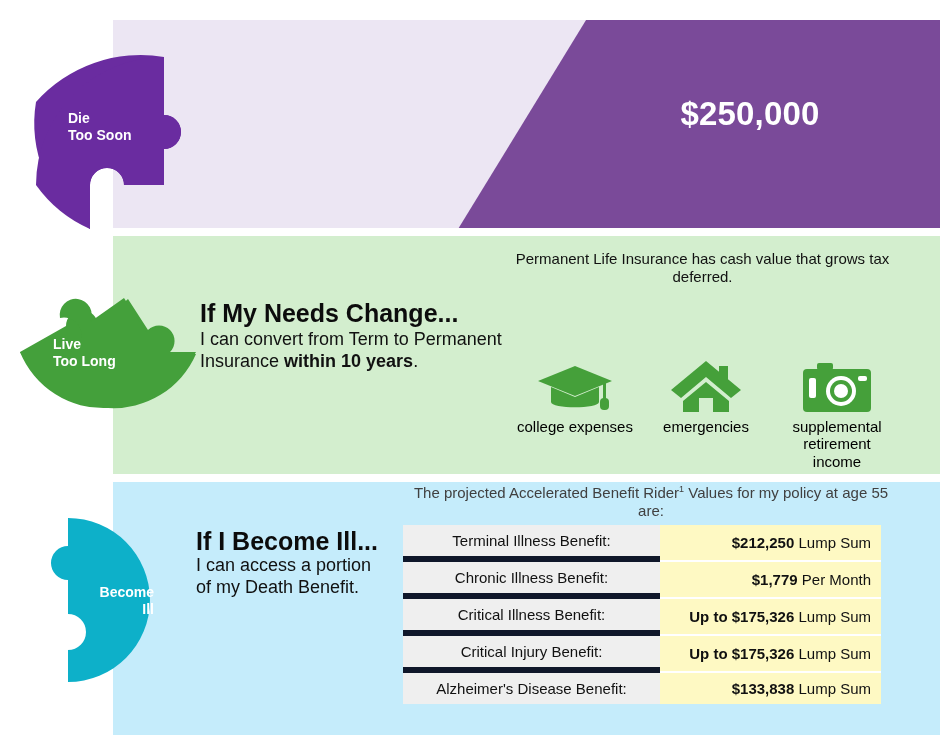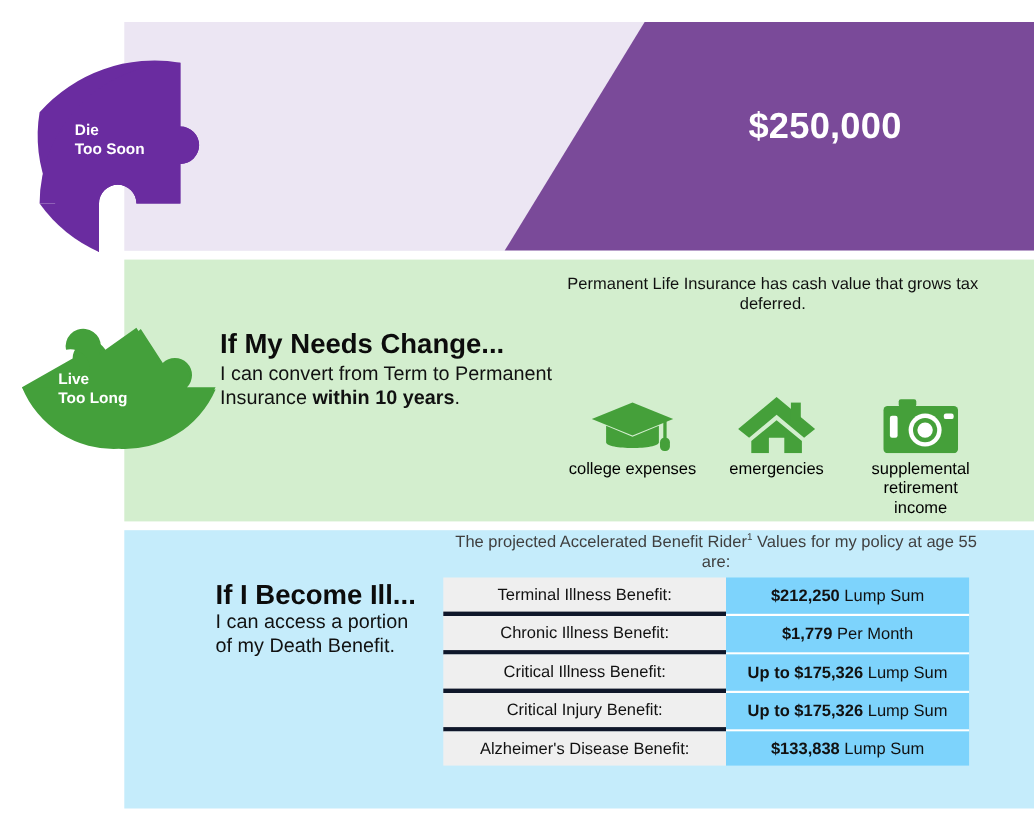--- a/index.html
+++ b/index.html
@@ -83,24 +83,24 @@
     position:absolute;left:410px;top:484px;width:482px;
     text-align:center;font-size:15px;line-height:1.2;color:#404040;
   }
   #rider-table{
     position:absolute;left:403px;top:525px;width:478px;
     border-collapse:separate;border-spacing:0;
   }
   #rider-table td{height:31px;padding:0 10px;font-size:15px;color:#111111;}
   #rider-table td.k{
     background:#efefef;text-align:center;width:237px;
-    border-bottom:4px solid #0f172a;
+    border-bottom:6px solid #0f172a;
   }
   #rider-table td.v{
-    background:#7dd3fc;text-align:center;
+    background:#fef9c3;text-align:right;
     border-bottom:2px solid #ffffff;
   }
   #rider-table tr:last-child td{border-bottom:none;}
   #rider-table td.v b{font-weight:bold;}
 </style>
 </head>
 <body>
 
 <div id="page">
 
@@ -220,20 +220,37 @@
           <rect fill="#ffffff" x="55" y="14" width="9" height="5" rx="2"></rect>
         </svg>
       </div>
       <div class="cap">supplemental retirement income</div>
     </div>
 
   </div>
 
   <div class="band" id="band-ill"></div>
 
+  <div class="piece" id="piece-ill">
+    <svg width="130" height="164" viewBox="0 0 130 164">
+      <path fill="#0db0c9" d="
+        M 22,0
+        L 22,28
+        A 16 16 0 1 0 22,62
+        L 22,96
+        A 17 17 0 1 1 22,132
+        L 22,164
+        A 82 82 0 0 0 22,0
+        Z"></path>
+    </svg>
+    <div class="piece-label">
+      <div>Become</div>
+      <div>Ill</div>
+    </div>
+  </div>
 
   <div id="ill-text">
     <div class="head">If I Become Ill...</div>
     <div class="sub">
       <div>I can access a portion</div>
       <div>of my Death Benefit.</div>
     </div>
   </div>
 
   <div id="rider-intro"><span>The projected Accelerated Benefit Rider</span><span class="sup">1</span><span> Values for my policy at age 55 are:</span></div>

